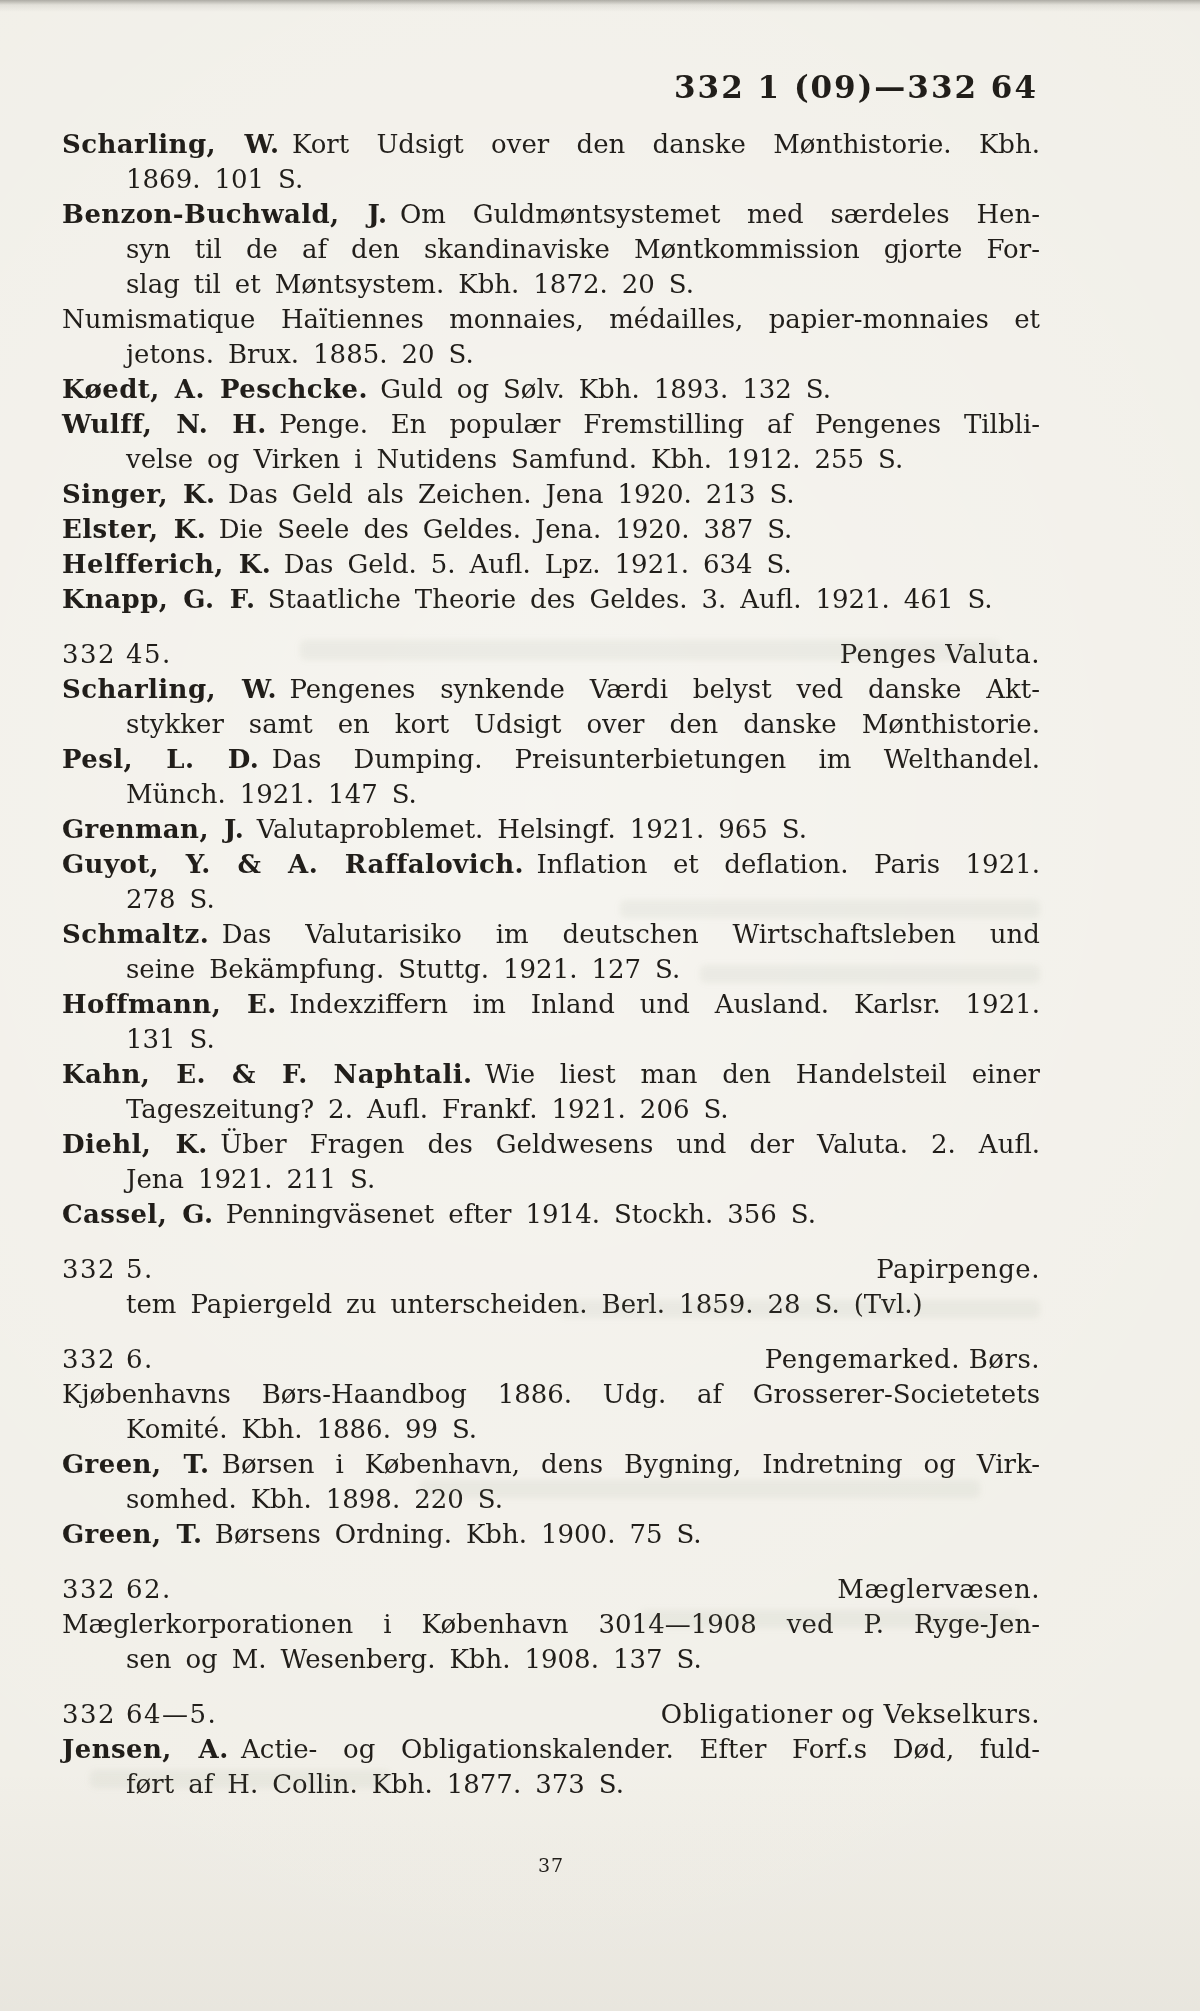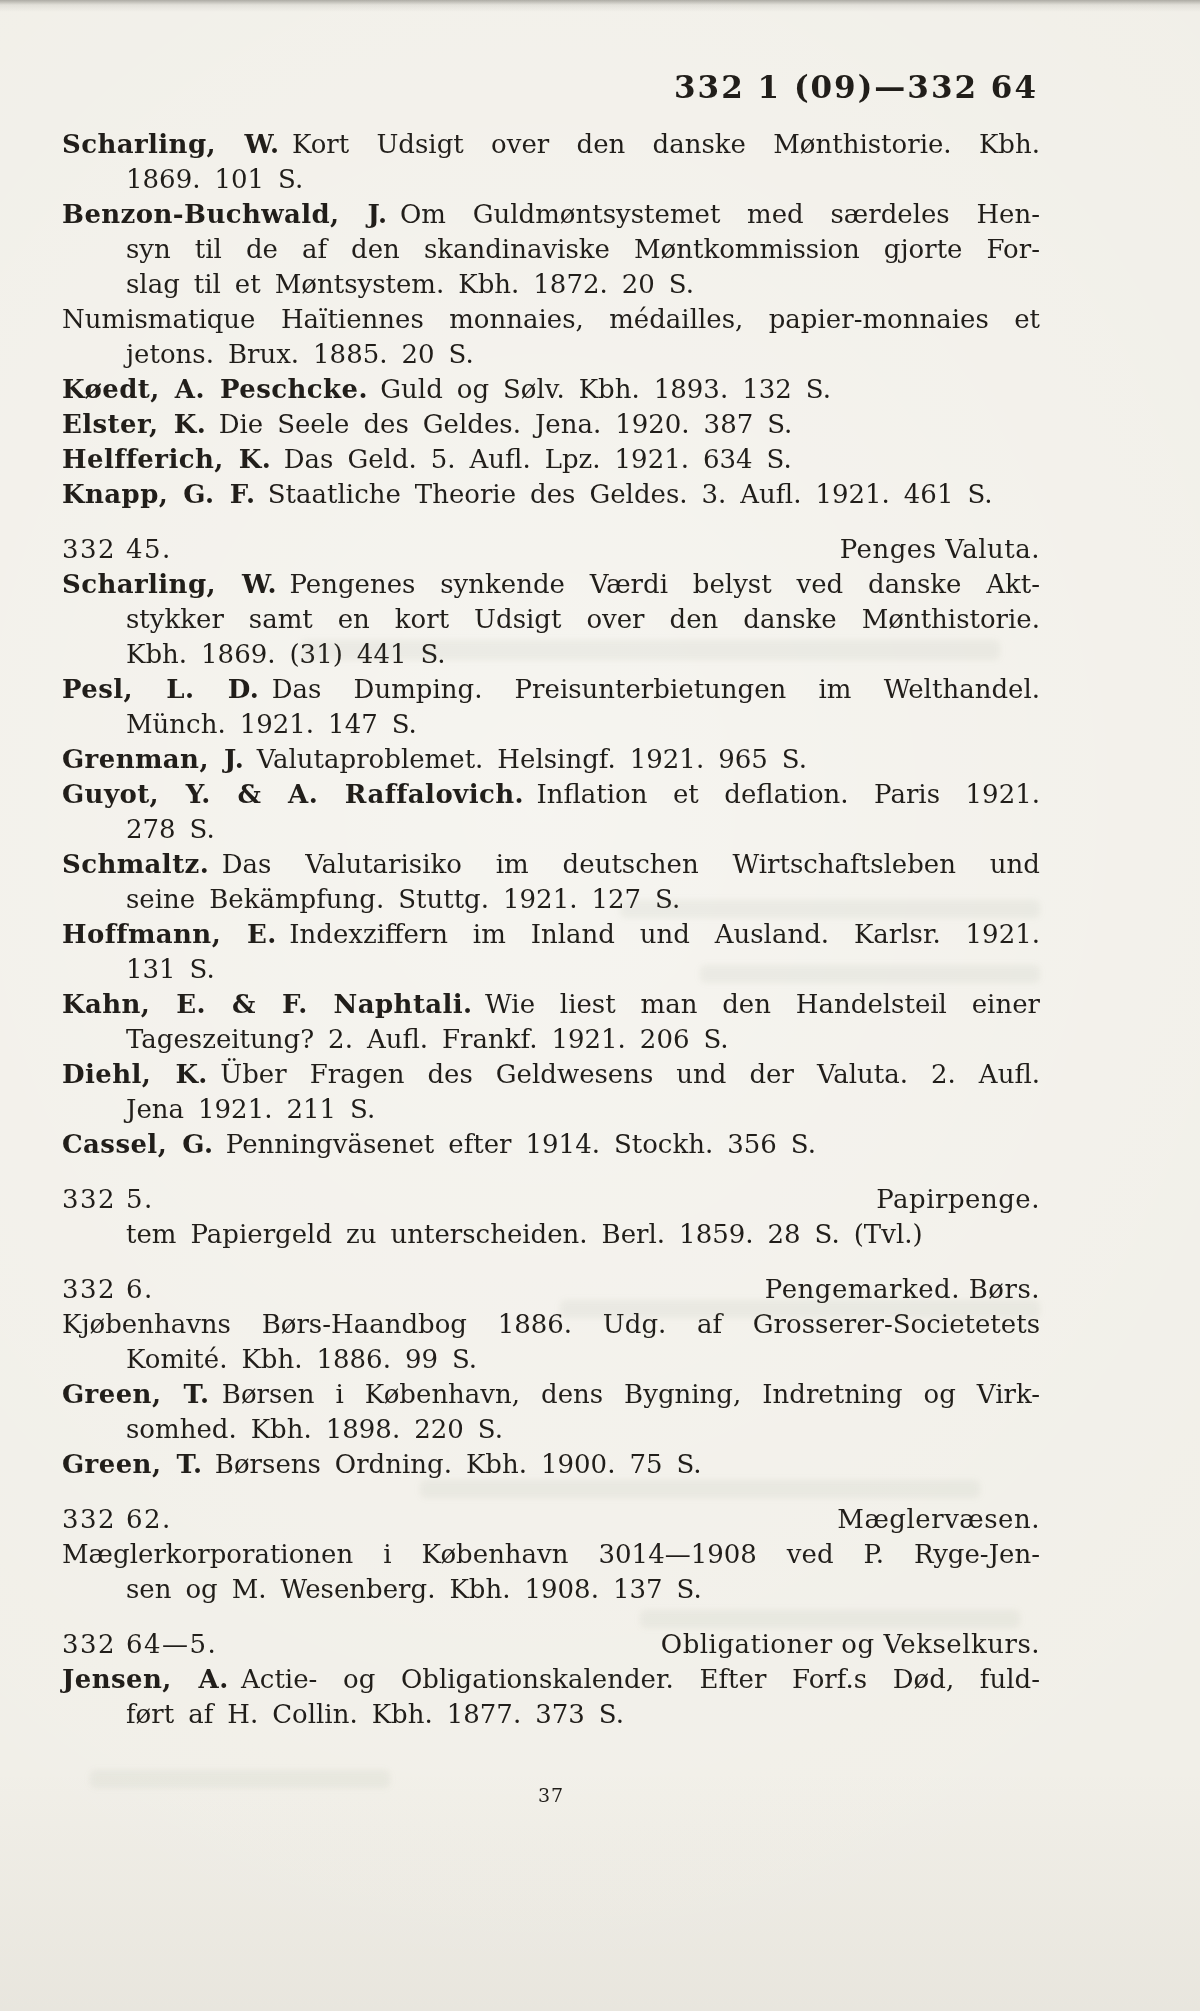--- a/index.html
+++ b/index.html
@@ -100,36 +100,42 @@
         <div class="line cont"><span>slag til et Møntsystem. Kbh. 1872. 20 S.</span></div>
       </div>
       <div class="entry">
         <div class="line just"><span>Numismatique Haïtiennes monnaies, médailles, papier-monnaies et</span></div>
         <div class="line cont"><span>jetons. Brux. 1885. 20 S.</span></div>
       </div>
       <div class="entry">
         <div class="line"><span class="author">Køedt, A. Peschcke.</span><span>Guld og Sølv. Kbh. 1893. 132 S.</span></div>
       </div>
       <div class="entry">
+        <div class="line just"><span class="author">Wulff, N. H.</span><span>Penge. En populær Fremstilling af Pengenes Tilbli-</span></div>
+        <div class="line cont"><span>velse og Virken i Nutidens Samfund. Kbh. 1912. 255 S.</span></div>
+      </div>
+      <div class="entry">
+        <div class="line"><span class="author">Singer, K.</span><span>Das Geld als Zeichen. Jena 1920. 213 S.</span></div>
+      </div>
+      <div class="entry">
         <div class="line"><span class="author">Elster, K.</span><span>Die Seele des Geldes. Jena. 1920. 387 S.</span></div>
       </div>
       <div class="entry">
         <div class="line"><span class="author">Helfferich, K.</span><span>Das Geld. 5. Aufl. Lpz. 1921. 634 S.</span></div>
       </div>
       <div class="entry">
         <div class="line"><span class="author">Knapp, G. F.</span><span>Staatliche Theorie des Geldes. 3. Aufl. 1921. 461 S.</span></div>
       </div>
       <div class="section-row">
         <span class="section-code">332 45.</span>
         <span class="section-title">Penges Valuta.</span>
       </div>
       <div class="entry">
         <div class="line just"><span class="author">Scharling, W.</span><span>Pengenes synkende Værdi belyst ved danske Akt-</span></div>
         <div class="line cont just"><span>stykker samt en kort Udsigt over den danske Mønthistorie.</span></div>
-        <div class="line cont"><span>Kbh. 1869. (31) 441 S.</span></div>
       </div>
       <div class="entry">
         <div class="line just"><span class="author">Pesl, L. D.</span><span>Das Dumping. Preisunterbietungen im Welthandel.</span></div>
         <div class="line cont"><span>Münch. 1921. 147 S.</span></div>
       </div>
       <div class="entry">
         <div class="line"><span class="author">Grenman, J.</span><span>Valutaproblemet. Helsingf. 1921. 965 S.</span></div>
       </div>
       <div class="entry">
         <div class="line just"><span class="author">Guyot, Y. &amp; A. Raffalovich.</span><span>Inflation et deflation. Paris 1921.</span></div>

